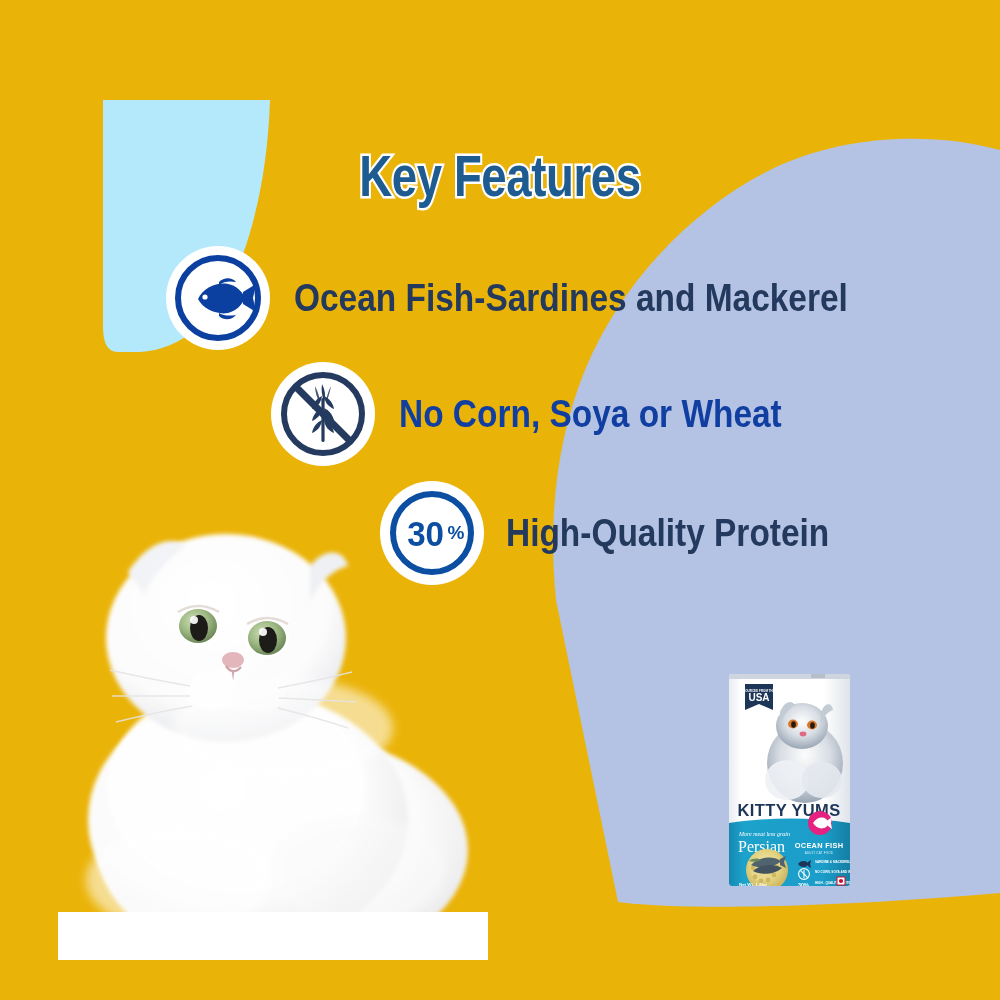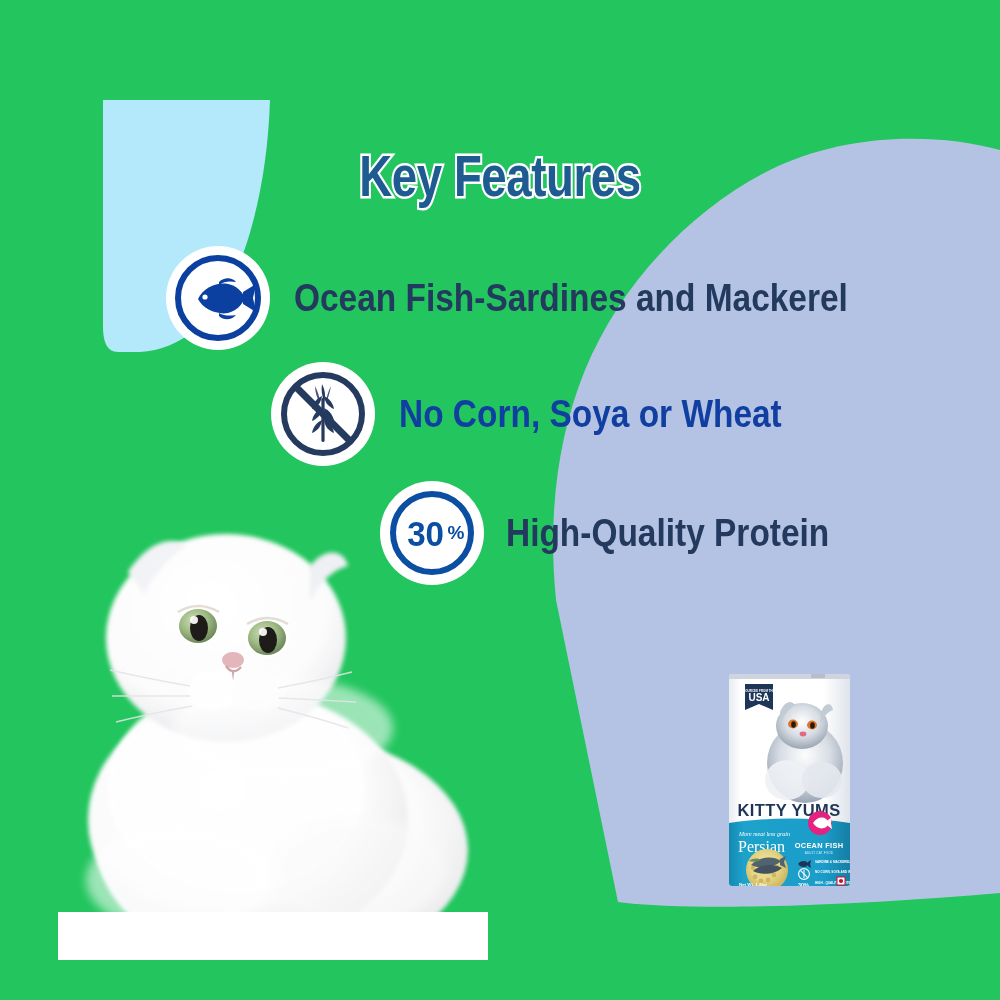--- a/index.html
+++ b/index.html
@@ -1,19 +1,19 @@
 <!DOCTYPE html>
 <html><head>
 <meta charset="utf-8">
 <style>
   html,body{margin:0;padding:0;background:#ffffff;}
   body{width:1000px;height:1000px;overflow:hidden;
        font-family:"Liberation Sans",sans-serif;}
 
-  #stage{position:relative;width:1000px;height:1000px;background:#22c55e;overflow:hidden;}
+  #stage{position:relative;width:1000px;height:1000px;background:#eab308;overflow:hidden;}
 
   
   .bg-layer{position:absolute;inset:0;width:1000px;height:1000px;}
 
   
   .title{
     position:absolute;left:0;top:143px;width:1000px;text-align:center;
     font-family:"Liberation Sans",sans-serif;
     font-weight:700;font-size:57px;letter-spacing:-0.5px;
     color:#1d5b91;

